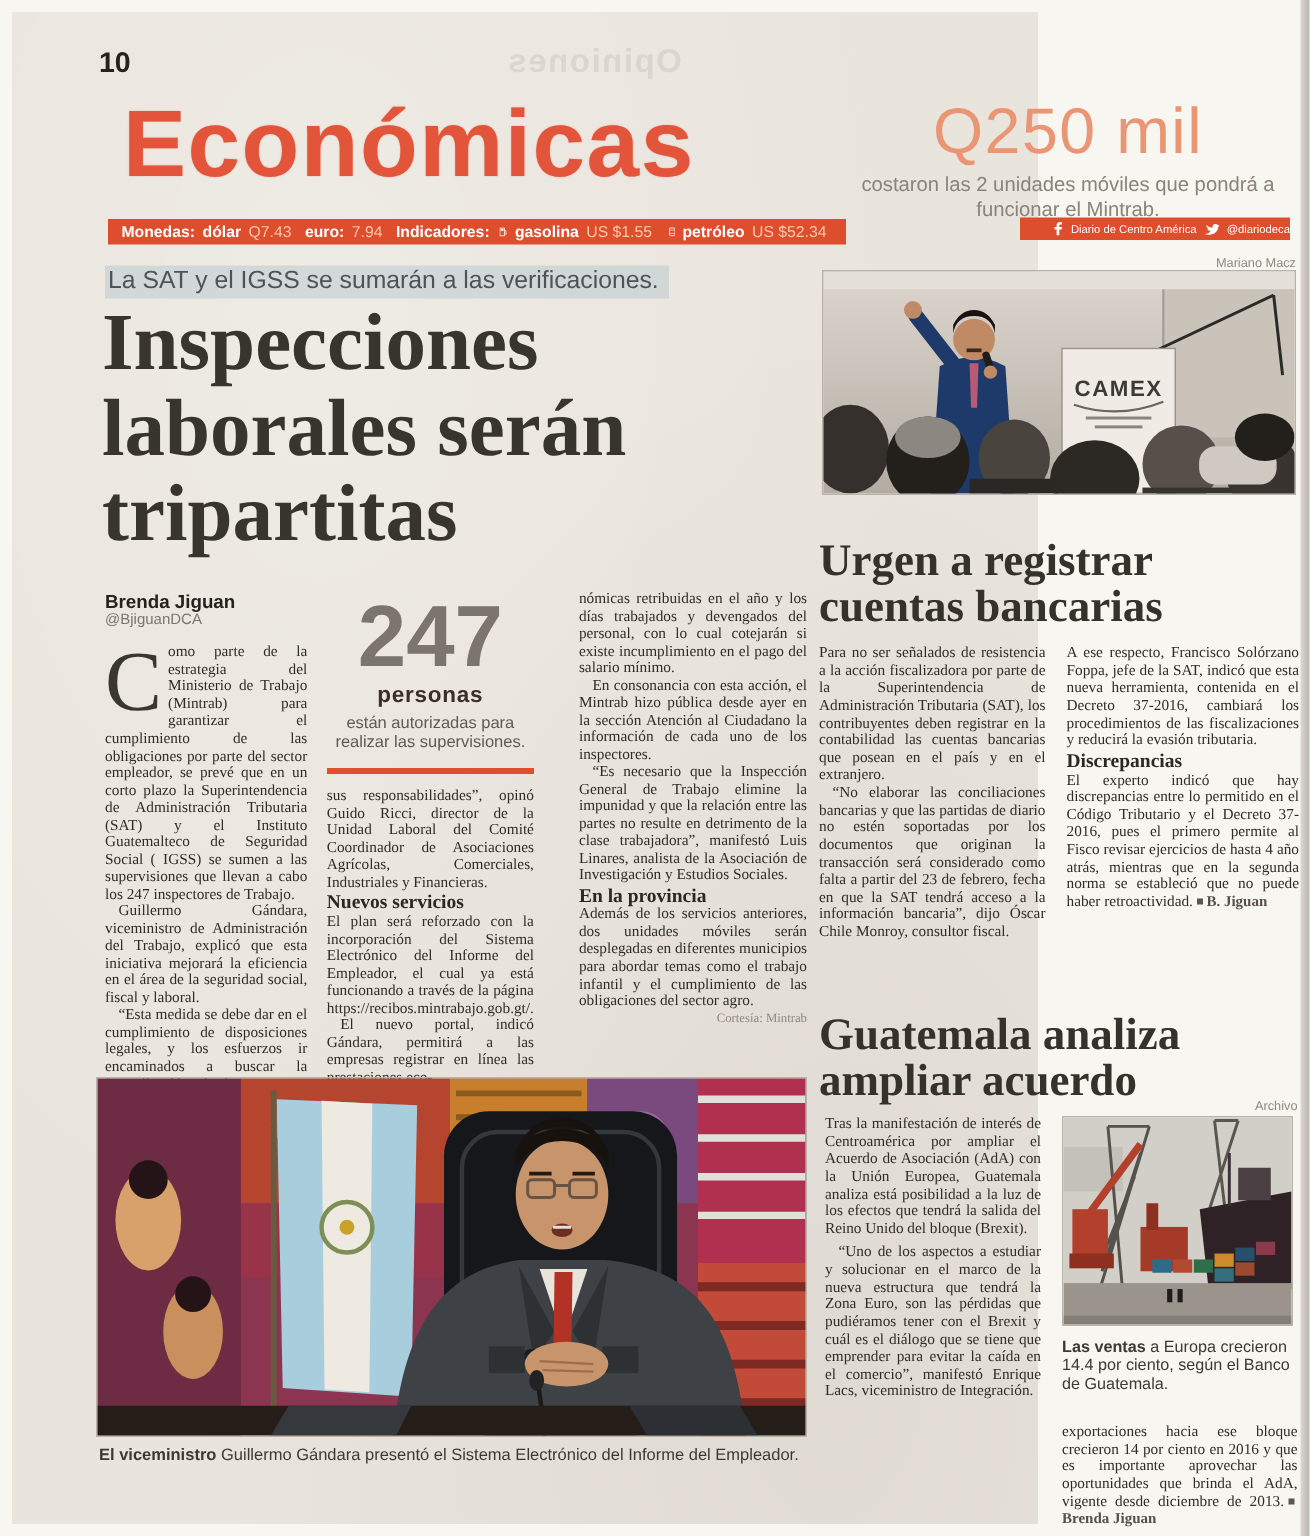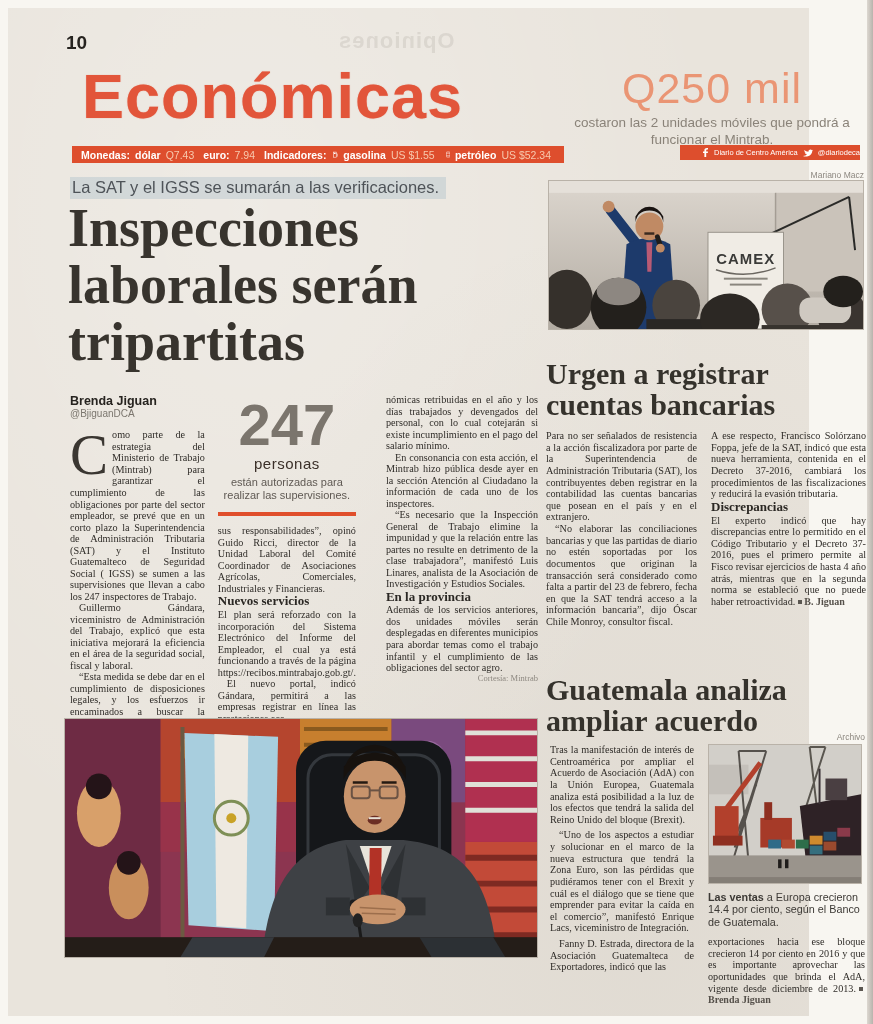--- a/index.html
+++ b/index.html
@@ -1,19 +1,19 @@
 <!DOCTYPE html>
 <html><head>
 <meta charset="utf-8">
 <style>
   * { margin:0; padding:0; box-sizing:border-box; }
   html,body { width:873px; height:1024px; }
   body { background:#f8f6f1; position:relative; font-family:"Liberation Sans",sans-serif; overflow:hidden; }
   .paper {
-    position:absolute; left:8px; top:8px; width:801px; height:1008px;
+    position:absolute; left:8px; top:8px; width:684px; height:1008px;
     background:
       radial-gradient(ellipse at 30% 20%, rgba(255,255,255,.25), rgba(0,0,0,0) 60%),
       radial-gradient(ellipse at 80% 90%, rgba(120,110,95,.08), rgba(0,0,0,0) 55%),
       #e9e4dc;
   }
   .scan-right { position:absolute; right:0; top:0; width:6px; height:100%;
     background:linear-gradient(90deg,#ddd8d1,#b8b3ac); }
   .ghost { position:absolute; left:330px; top:20px; font-size:22px; font-weight:bold;
     color:rgba(110,100,90,.13); transform:scaleX(-1); letter-spacing:1px; }
 
@@ -51,21 +51,21 @@
   .byline { font-family:"Liberation Sans",sans-serif; margin-bottom:10px; }
   .byline-name { font-size:12.5px; font-weight:bold; color:#26231f; }
   .byline-handle { font-size:10px; color:#7b766e; }
   .dropcap { float:left; font-family:"Liberation Serif",serif; font-size:57px; line-height:.78;
     padding:4px 4px 0 0; color:#3a3631; }
   .subhead { font-family:"Liberation Serif",serif; font-weight:bold; font-size:13px;
     margin:7px 0 2px; text-indent:0 !important; color:#2b2824; }
   .callout { text-align:center; padding-top:2px; }
   .callout-number { font-size:58px; font-weight:bold; color:#7b756d; line-height:1;
     font-family:"Liberation Sans",sans-serif; }
-  .callout-unit { font-size:15px; font-weight:normal; color:#3a2f28; letter-spacing:.5px;
+  .callout-unit { font-size:15px; font-weight:bold; color:#3a2f28; letter-spacing:.5px;
     font-family:"Liberation Sans",sans-serif; margin-top:2px; }
   .callout-text { font-size:11px; color:#5f5953; line-height:1.2; margin-top:3px;
     font-family:"Liberation Sans",sans-serif; }
   .callout-rule { height:4px; background:#e04f2c; margin:10px 0 9px; }
   .credit { font-size:8.5px; color:#8d8ippo880; color:#8d8880; text-align:right; }
   .photo-main { position:absolute; left:56px; top:710px; width:474px; height:240px;
     border:1px solid #b9b2a8; }
   .caption { font-size:11px; color:#3c3935; line-height:1.15; }
   .caption b { font-weight:bold; }
   .caption-main { position:absolute; left:58px; top:956px; width:474px; }
@@ -85,21 +85,21 @@
   .headline3 { position:absolute; left:538px; top:666px; width:320px;
     font-family:"Liberation Serif",serif; font-weight:bold; font-size:30px; line-height:1.04; color:#35322c; }
   .trade-col1 { position:absolute; left:538px; top:732px; width:152px;
     font-family:"Liberation Serif",serif; font-size:10.2px; line-height:1.14; color:#2f2c28; text-align:justify; }
   .trade-col1 p { margin:4px; text-indent:9px; }
   .trade-col1 p.first { text-indent:0; }
   .trade-right { position:absolute; left:700px; top:724px; width:157px; }
   .photo-port { width:154px; height:140px; border:1px solid #b9b2a8; margin-top:2px; }
   .caption-port { margin-top:3px; font-size:10.8px; }
   .trade-tail { font-family:"Liberation Serif",serif; font-size:10.2px; line-height:1.14;
-    color:#2f2c28; text-align:justify; margin-top:8px; }
+    color:#2f2c28; text-align:justify; margin-top:20px; }
   .sigdot { display:inline-block; width:4px; height:4px; background:#5a5650; margin:0 2px 1px 3px; }
   .signame { font-family:Liberation Serif, serif; font-size:10px; font-weight:bold; color:#55504a; }
 </style>
 </head>
 <body>
 
 <div class="paper">
 
   <div class="ghost">Opiniones</div>
   <div class="page-number">10</div>
@@ -230,20 +230,21 @@
     <ellipse cx="314" cy="192" rx="28" ry="15" fill="#c8946c"></ellipse>
     <path d="M296,190 l36,2 M298,196 l34,1" stroke="#9c6e4c" stroke-width="1.5"></path>
 
     <line x1="300" y1="240" x2="295" y2="206" stroke="#1a1a1a" stroke-width="3"></line>
     <ellipse cx="294" cy="203" rx="5" ry="7" fill="#222"></ellipse>
 
     <rect x="0" y="220" width="474" height="20" fill="#241d18"></rect>
     <path d="M128,220 L210,220 L200,240 L116,240 Z" fill="#35393e"></path>
     <path d="M356,220 L430,220 L442,240 L368,240 Z" fill="#2c3034"></path>
   </svg>
+  <div class="caption caption-main"><b>El viceministro</b><span> Guillermo Gándara presentó el Sistema Electrónico del Informe del Empleador.</span></div>
 
   <div class="credit credit-1">Mariano Macz</div>
   <svg class="photo-bank" viewBox="0 0 316 150" preserveAspectRatio="none">
     <defs>
       <linearGradient id="wall" x1="0" y1="0" x2="0" y2="1">
         <stop offset="0" stop-color="#dcd6ce"></stop>
           <stop offset="1" stop-color="#b3aca3"></stop>
       </linearGradient>
     </defs>
     <rect width="316" height="150" fill="url(#wall)"></rect>
@@ -293,21 +294,20 @@
       <p class="first">A ese respecto, Francisco Solórzano Foppa, jefe de la SAT, indicó que esta nueva herramienta, contenida en el Decreto 37-2016, cambiará los procedimientos de las fiscalizaciones y reducirá la evasión tributaria.</p>
       <p class="subhead">Discrepancias</p>
       <p class="first"><span>El experto indicó que hay discrepancias entre lo permitido en el Código Tributario y el Decreto 37-2016, pues el primero permite al Fisco revisar ejercicios de hasta 4 año atrás, mientras que en la segunda norma se estableció que no puede haber retroactividad.</span><span class="sigdot"></span><span class="signame">B. Jiguan</span></p>
     </div>
   </div>
 
   <h2 class="headline3">Guatemala analiza ampliar acuerdo</h2>
   <div class="trade-col1">
     <p class="first">Tras la manifestación de interés de Centroamérica por ampliar el Acuerdo de Asociación (AdA) con la Unión Europea, Guatemala analiza está posibilidad a la luz de los efectos que tendrá la salida del Reino Unido del bloque (Brexit).</p>
     <p>“Uno de los aspectos a estudiar y solucionar en el marco de la nueva estructura que tendrá la Zona Euro, son las pérdidas que pudiéramos tener con el Brexit y cuál es el diálogo que se tiene que emprender para evitar la caída en el comercio”, manifestó Enrique Lacs, viceministro de Integración.</p>
-    <p>Fanny D. Estrada, directora de la Asociación Guatemalteca de Exportadores, indicó que las</p>
   </div>
   <div class="trade-right">
     <div class="credit">Archivo</div>
     <svg class="photo-port" viewBox="0 0 154 140" preserveAspectRatio="none">
       <rect width="154" height="140" fill="#d2cfc9"></rect>
       <rect x="0" y="20" width="40" height="30" fill="#c4c0ba"></rect>
 
       <path d="M24,118 L58,6 M40,118 L30,6 M30,6 L58,6 M28,90 L48,40 M26,104 L52,24" stroke="#55514c" stroke-width="2" fill="none"></path>
       <path d="M96,70 L118,2 M110,70 L102,2 M102,2 L118,2" stroke="#5a564f" stroke-width="2" fill="none"></path>
 

